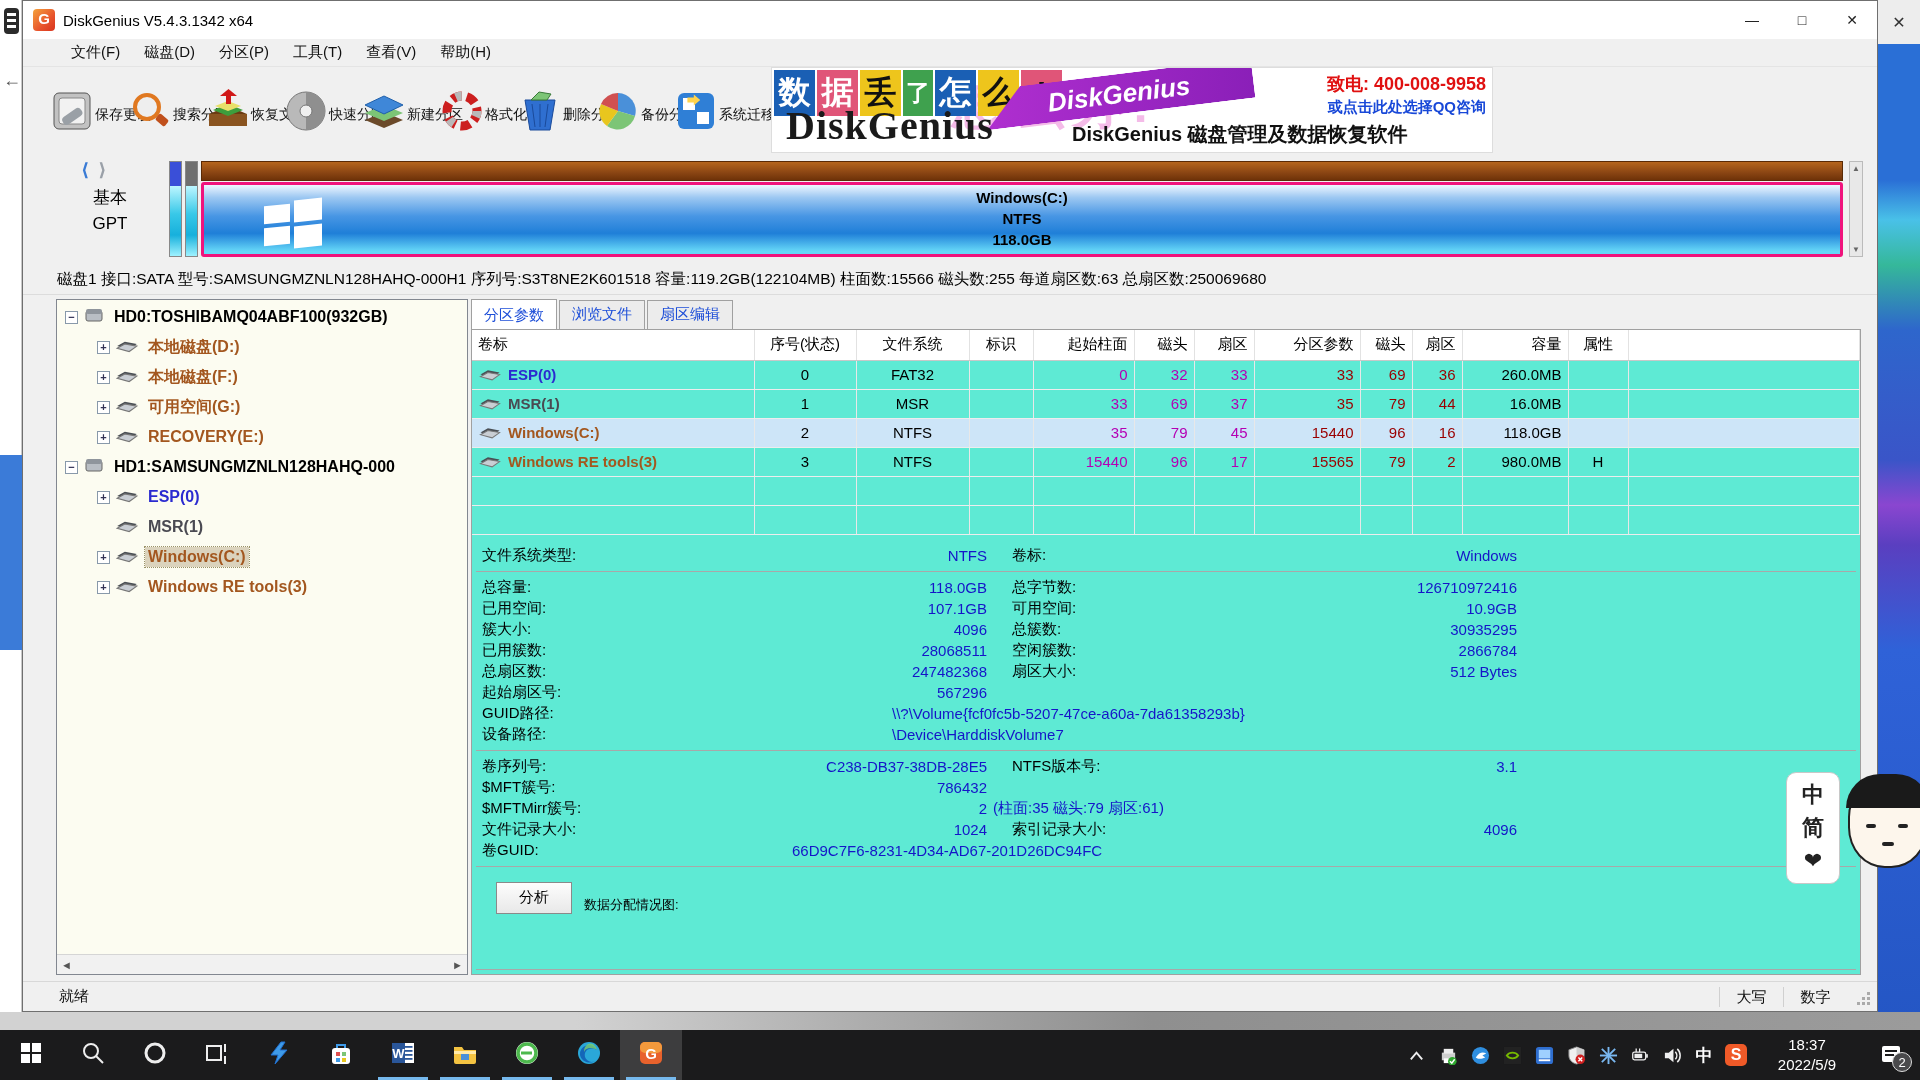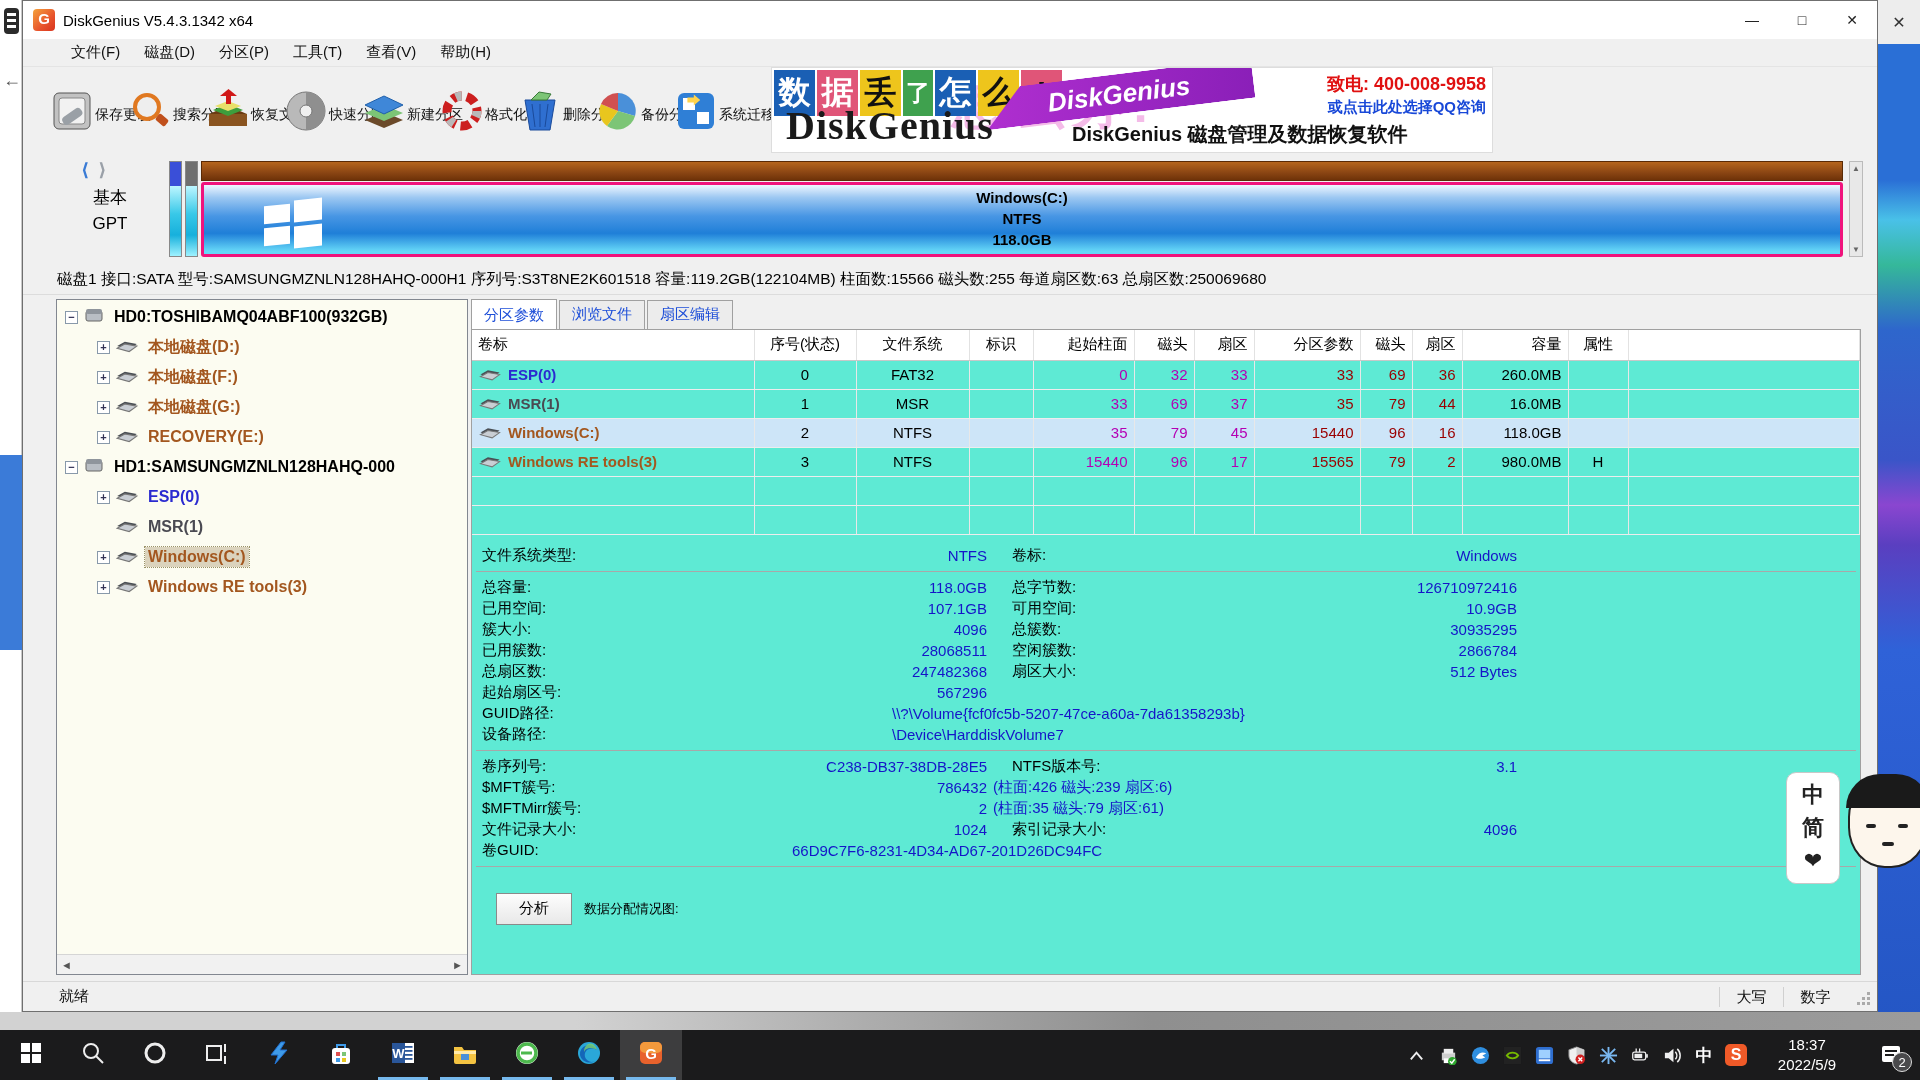--- a/index.html
+++ b/index.html
@@ -99,21 +99,21 @@
   
   #details{margin-top:10px;}
   .drow{display:grid;grid-template-columns:260px 255px 25px 255px 250px 1fr;height:21px;align-items:center;font-size:15px;}
   .dlabel{color:#000;padding-left:10px;white-space:nowrap;}
   .dval{color:#1515c8;text-align:right;white-space:nowrap;}
   .dval2{color:#1515c8;text-align:right;white-space:nowrap;}
   .dpath{grid-column:2/7;color:#1515c8;text-align:left;white-space:nowrap;}
   .dextra{grid-column:3/7;color:#1515c8;padding-left:6px;white-space:nowrap;}
   .dsep{height:1px;background:#a8a8a8;margin:5px 4px;}
   
-  #analyze-row{display:flex;align-items:center;margin:26px 0 0 8px;padding-left:16px;}
+  #analyze-row{display:flex;align-items:flex-end;margin:15px 0 0 8px;padding-left:16px;}
   #analyze-btn{width:76px;height:32px;background:linear-gradient(#fdfdfd,#e8e8e8);border:1px solid #8a8a8a;
     font-size:15px;color:#000;display:flex;align-items:center;justify-content:center;}
   #alloc-label{font-size:13px;margin-left:12px;color:#000;}
   #alloc-space{height:50px;}
   
   #statusbar{position:absolute;left:0;bottom:0;right:0;height:30px;background:#f0f0f0;border-top:1px solid #d8d8d8;
     display:flex;align-items:center;font-size:15px;color:#111;}
   #status-left{padding-left:36px;flex:1;}
   .status-cell{width:64px;text-align:center;border-left:1px solid #d0d0d0;height:20px;line-height:20px;}
   #grip{width:22px;height:22px;margin:0 4px;position:relative;}
@@ -347,21 +347,21 @@
                 <polygon points="2,11 9,7 20,9 13,14" fill="#c9ced4" stroke="#777"></polygon>
               </svg></span>
             <span class="tree-label tc-brown">本地磁盘(F:)</span>
           </div>
           <div class="tree-item" style="padding-left: 38px;">
             <div class="expander">+</div>
             <span class="tree-icon"><svg viewBox="0 0 22 16" xmlns="http://www.w3.org/2000/svg" width="24" height="18">
                 <polygon points="2,9 9,5 20,7 13,12" fill="#4a4f55"></polygon>
                 <polygon points="2,11 9,7 20,9 13,14" fill="#c9ced4" stroke="#777"></polygon>
               </svg></span>
-            <span class="tree-label tc-brown">本地磁盘(G:)</span>
+            <span class="tree-label tc-brown">可用空间(G:)</span>
           </div>
           <div class="tree-item" style="padding-left: 38px;">
             <div class="expander">+</div>
             <span class="tree-icon"><svg viewBox="0 0 22 16" xmlns="http://www.w3.org/2000/svg" width="24" height="18">
                 <polygon points="2,9 9,5 20,7 13,12" fill="#4a4f55"></polygon>
                 <polygon points="2,11 9,7 20,9 13,14" fill="#c9ced4" stroke="#777"></polygon>
               </svg></span>
             <span class="tree-label tc-brown">RECOVERY(E:)</span>
           </div>
           <div class="tree-item" style="padding-left: 6px;">
@@ -642,21 +642,20 @@
               <span class="dlabel">卷序列号:</span>
               <span class="dval">C238-DB37-38DB-28E5</span>
               <span></span>
               <span class="dlabel" style="padding-left:0">NTFS版本号:</span>
               <span class="dval2">3.1</span>
               <span></span>
             </div>
             <div class="drow">
               <span class="dlabel">$MFT簇号:</span>
               <span class="dval">786432</span>
-              <span class="dextra">(柱面:426 磁头:239 扇区:6)</span>
             </div>
             <div class="drow">
               <span class="dlabel">$MFTMirr簇号:</span>
               <span class="dval">2</span>
               <span class="dextra">(柱面:35 磁头:79 扇区:61)</span>
             </div>
             <div class="drow">
               <span class="dlabel">文件记录大小:</span>
               <span class="dval">1024</span>
               <span></span>

